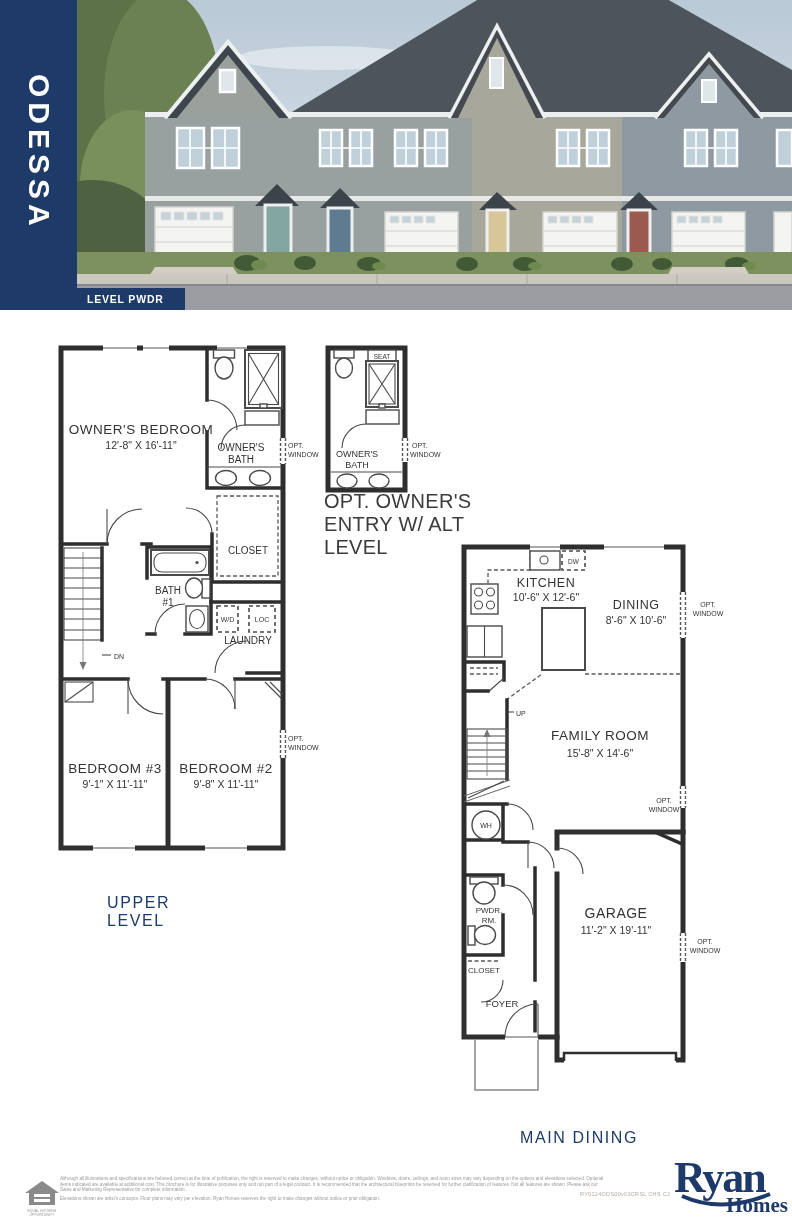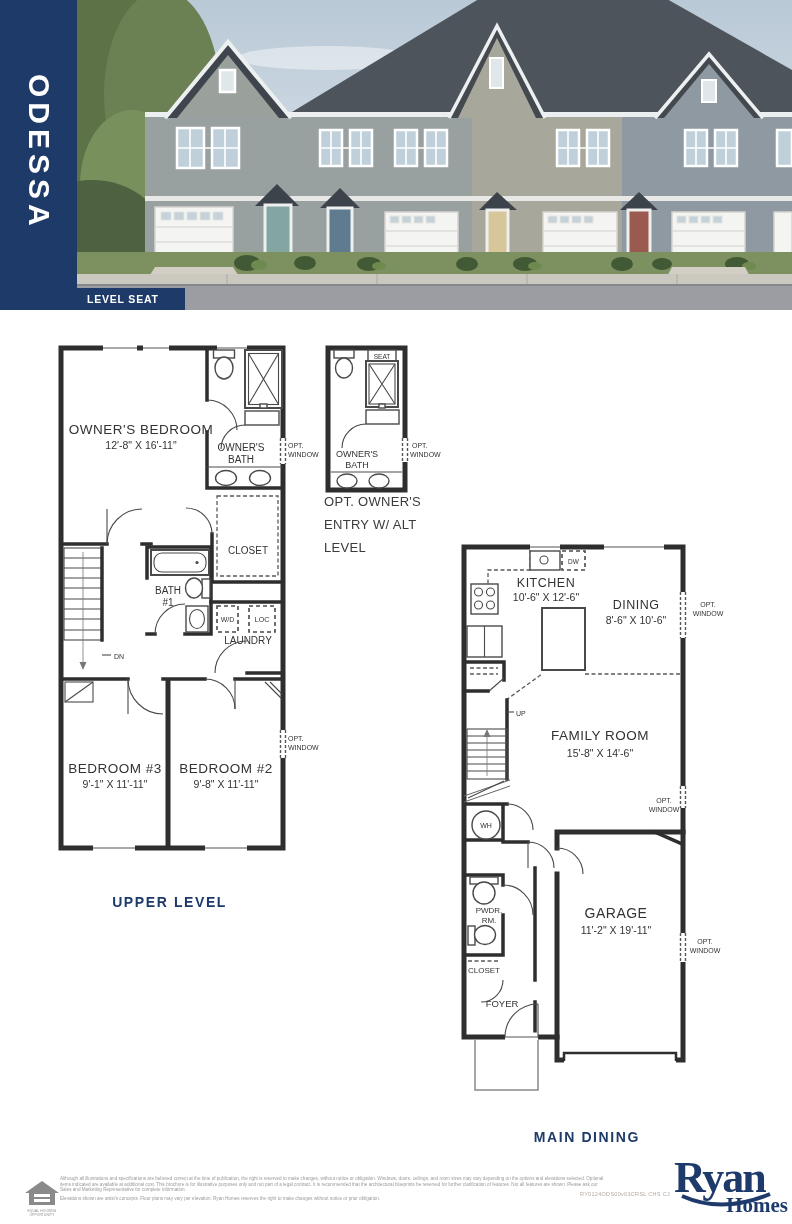--- a/index.html
+++ b/index.html
@@ -28,23 +28,23 @@
   .wincover{stroke:#fff;stroke-width:9;fill:none}
   .winline{stroke:#555;stroke-width:1.2;fill:none}
   .windash{stroke:#555;stroke-width:1.4;fill:none;stroke-dasharray:3 2}
   text.room{font-size:13.5px;letter-spacing:.5px;text-anchor:middle}
   text.room12{font-size:12.5px;letter-spacing:.5px;text-anchor:middle}
   text.dim{font-size:10.5px;text-anchor:middle}
   text.med{font-size:10px;text-anchor:middle}
   text.sm{font-size:7px;text-anchor:middle}
   text.sms{font-size:7px;text-anchor:start}
   text.tiny{font-size:6.5px;text-anchor:middle}
-  .lvl{color:#1d3a68;font-weight:bold;font-size:14px;letter-spacing:1.6px;text-align:right}
+  .lvl{color:#1d3a68;font-weight:normal;font-size:16px;letter-spacing:1.6px;text-align:left}
   #opt-bath-caption{left:324px;top:490px;width:150px;color:#3b3b3b;
-    font-size:13px;line-height:23px;letter-spacing:.3px}
+    font-size:20px;line-height:23px;letter-spacing:.3px}
   #disclaimer{left:60px;top:1176px;width:548px;color:#9b9b9b;
     font-size:4.6px;line-height:5.5px}
   #disclaimer p{margin:0}
   #disclaimer p + p{margin-top:3px}
   #plan-code{left:480px;top:1191px;width:190px;text-align:right;
     font-size:5.5px;color:#b3aaa0;letter-spacing:.3px}
   #eho{left:22px;top:1180px;width:40px;text-align:center;color:#8a8a8a}
   #eho .eho-label{font-size:3.2px;line-height:3.8px;letter-spacing:.2px}
   #brand{left:672px;top:1152px;width:118px;height:66px}
 </style>
@@ -173,21 +173,21 @@
       <ellipse cx="672" cy="266" rx="7" ry="4" fill="#6f8a4e"></ellipse>
   </g>
   <polygon points="78,267 156,267 168,286 66,286" fill="#d2cec4"></polygon>
   <polygon points="595,267 668,267 678,286 585,286" fill="#d2cec4"></polygon>
   <rect x="0" y="274" width="715" height="12" fill="#cbc8c0"></rect>
   <path d="M150,274 V286 M300,274 V286 M450,274 V286 M600,274 V286" stroke="#b5b2aa" stroke-width="1.5"></path>
   <rect x="0" y="284" width="715" height="2" fill="#87888c"></rect>
   <rect x="0" y="286" width="715" height="24" fill="#9c9da2"></rect>
 </svg>
 
-<div class="abs" id="banner">LEVEL SEAT</div>
+<div class="abs" id="banner">LEVEL PWDR</div>
 
 <svg class="abs plan" style="left:55px;top:338px" width="290" height="524" viewBox="0 0 290 524">
   <rect class="wall" x="6" y="10" width="222" height="500"></rect>
 
   <g>
     <path class="wincover" d="M48,10 H82 M88,10 H114 M162,10 H192 M38,510 H80 M150,510 H192"></path>
     <path class="winline" d="M48,10 H82 M88,10 H114 M162,10 H192 M38,510 H80 M150,510 H192"></path>
   </g>
 
   <g>

